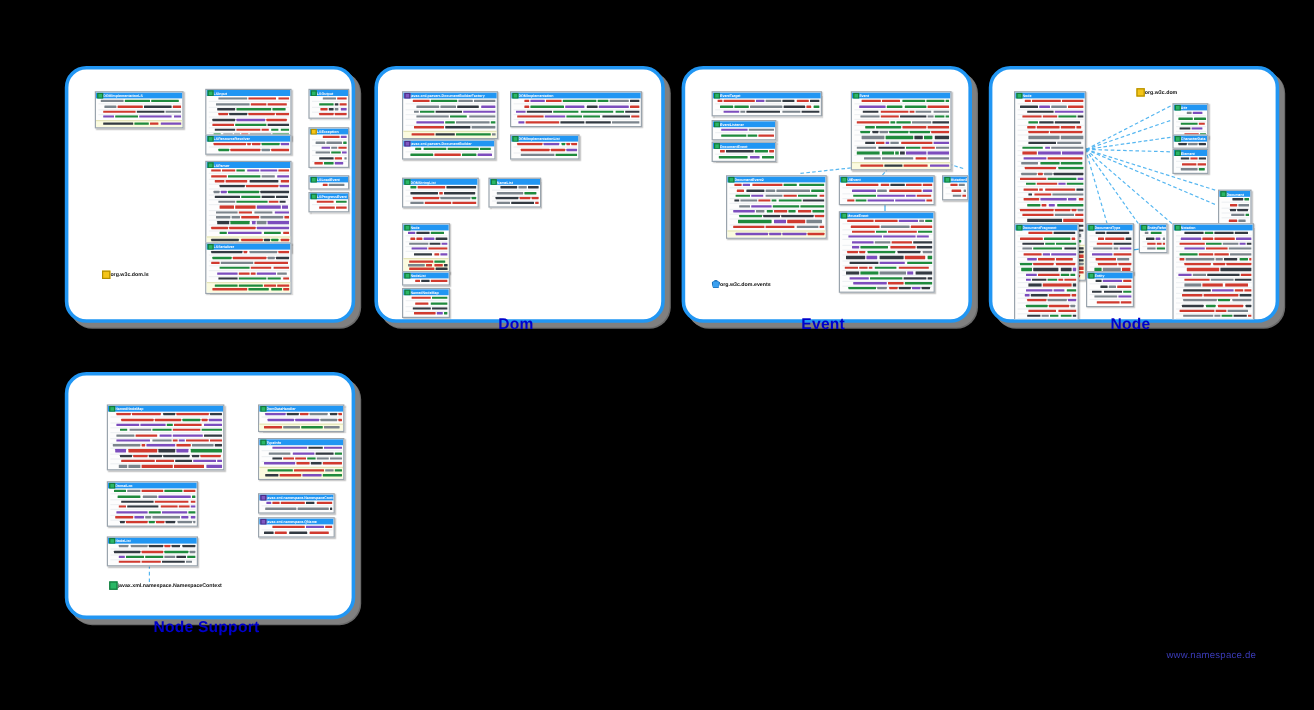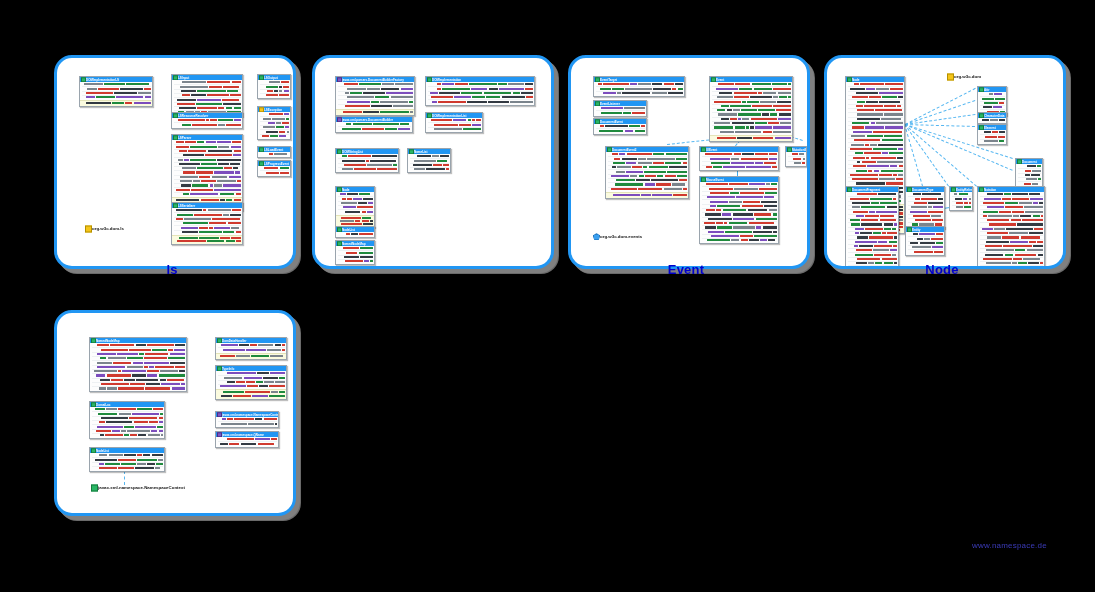--- a/index.html
+++ b/index.html
@@ -201,21 +201,20 @@
         <div class="cls" style="left: 200px; top: 102px; width: 32px;">
           <div class="cls-hdr iface">LSProgressEvent</div>
           <div class="cls-body">
             <div class="row" style="padding-left: 4px;"><span class="r r" style="width: 14.4px;"></span><span class="r g" style="width: 9.4px;"></span></div>
             <div class="row" style="padding-left: 6px;"><span class="r b" style="width: 12.7px;"></span><span class="r b" style="width: 9.1px;"></span></div>
           </div>
         </div>
         <div class="pkg-tag" style="left: 28px; top: 168px;">org.w3c.dom.ls</div>
       </div>
     </div>
-    <div class="panel-label" style="left: 54px; top: 262px; width: 236px;">ls</div>
     <div class="panel" style="left: 312px; top: 55px; width: 236px; height: 208px;">
       <div class="panel-inner">
         <div class="cls" style="left: 20px; top: 18px; width: 78px;">
           <div class="cls-hdr pkg">javax.xml.parsers.DocumentBuilderFactory</div>
           <div class="cls-body">
             <div class="row" style="padding-left: 6px;"><span class="r r" style="width: 13.7px;"></span><span class="r g" style="width: 21.9px;"></span><span class="r gy" style="width: 11.7px;"></span><span class="r gy" style="width: 18.1px;"></span></div>
             <div class="row" style="padding-left: 9px;"><span class="r gy" style="width: 19px;"></span><span class="r gy" style="width: 12.9px;"></span><span class="r k" style="width: 18.2px;"></span><span class="r p" style="width: 12.4px;"></span></div>
             <div class="row" style="padding-left: 7px;"><span class="r gy" style="width: 3.7px;"></span><span class="r g" style="width: 11.7px;"></span><span class="r k" style="width: 22.3px;"></span><span class="r p" style="width: 26.7px;"></span></div>
             <div class="row" style="padding-left: 9px;"><span class="r gy" style="width: 27.3px;"></span><span class="r g" style="width: 14px;"></span><span class="r gy" style="width: 22.3px;"></span></div>
             <div class="row" style="padding-left: 9px;"><span class="r p" style="width: 22.6px;"></span><span class="r g" style="width: 8px;"></span><span class="r gy" style="width: 27.9px;"></span><span class="r g" style="width: 4px;"></span></div>
@@ -293,20 +292,21 @@
           <div class="cls-hdr iface">NamedNodeMap</div>
           <div class="cls-body">
             <div class="row" style="padding-left: 5px;"><span class="r b" style="width: 16.1px;"></span><span class="r g" style="width: 12.7px;"></span></div>
             <div class="row" style="padding-left: 8px;"><span class="r r" style="width: 11.4px;"></span><span class="r g" style="width: 14.4px;"></span></div>
             <div class="row" style="padding-left: 6px;"><span class="r k" style="width: 15.2px;"></span><span class="r k" style="width: 12.6px;"></span></div>
             <div class="row" style="padding-left: 7px;"><span class="r b" style="width: 17.6px;"></span><span class="r p" style="width: 5px;"></span><span class="r g" style="width: 2.9px;"></span></div>
           </div>
         </div>
       </div>
     </div>
+    <div class="panel-label" style="left: 312px; top: 262px; width: 236px;">Dom</div>
     <div class="panel" style="left: 568px; top: 55px; width: 236px; height: 208px;">
       <div class="panel-inner">
         <div class="conn" style="left: 96px; top: 86px; width: 110.653px; transform: rotate(-6.22583deg);"></div>
         <div class="conn" style="left: 175px; top: 76px; width: 15.6205px; transform: rotate(129.806deg);"></div>
         <div class="conn" style="left: 206px; top: 74px; width: 27.2029px; transform: rotate(17.1027deg);"></div>
         <div class="conn solid" style="left: 167px; top: 110px; width: 8px; transform: rotate(90deg);"></div>
         <div class="cls" style="left: 22px; top: 18px; width: 90px;">
           <div class="cls-hdr iface">EventTarget</div>
           <div class="cls-body">
             <div class="row" style="padding-left: 2px;"><span class="r b" style="width: 3.8px;"></span><span class="r b" style="width: 26.2px;"></span><span class="r p" style="width: 6.5px;"></span><span class="r gy" style="width: 13px;"></span><span class="r k" style="width: 10.1px;"></span><span class="r r" style="width: 10.3px;"></span><span class="r k" style="width: 7.9px;"></span></div>
@@ -652,14 +652,15 @@
           <div class="cls-body">
             <div class="row" style="padding-left: 7px;"><span class="r gy" style="width: 8.4px;"></span><span class="r gy" style="width: 14.4px;"></span><span class="r k" style="width: 12px;"></span><span class="r b" style="width: 4.8px;"></span><span class="r k" style="width: 7px;"></span><span class="r k" style="width: 11.4px;"></span></div>
             <div class="row" style="padding-left: 3px;"><span class="r k" style="width: 21.8px;"></span><span class="r b" style="width: 17.7px;"></span><span class="r g" style="width: 20.1px;"></span><span class="r gy" style="width: 4.8px;"></span></div>
             <div class="row" style="padding-left: 7px;"><span class="r p" style="width: 5.1px;"></span><span class="r g" style="width: 14.5px;"></span><span class="r g" style="width: 14.6px;"></span><span class="r gy" style="width: 8.9px;"></span><span class="r k" style="width: 8px;"></span><span class="r g" style="width: 6.9px;"></span></div>
             <div class="row" style="padding-left: 7px;"><span class="r b" style="width: 18.1px;"></span><span class="r r" style="width: 15.5px;"></span><span class="r k" style="width: 19.3px;"></span><span class="r gy" style="width: 4.4px;"></span></div>
           </div>
         </div>
         <div class="pkg-tag gr" style="left: 34px; top: 172px;">javax.xml.namespace.NamespaceContext</div>
       </div>
     </div>
+    <div class="panel-label" style="left: 54px; top: 515px; width: 236px;">Node Support</div>
     <div class="watermark" style="left: 972px; top: 541px;">www.namespace.de</div>
   </div>
 
 </body></html>

